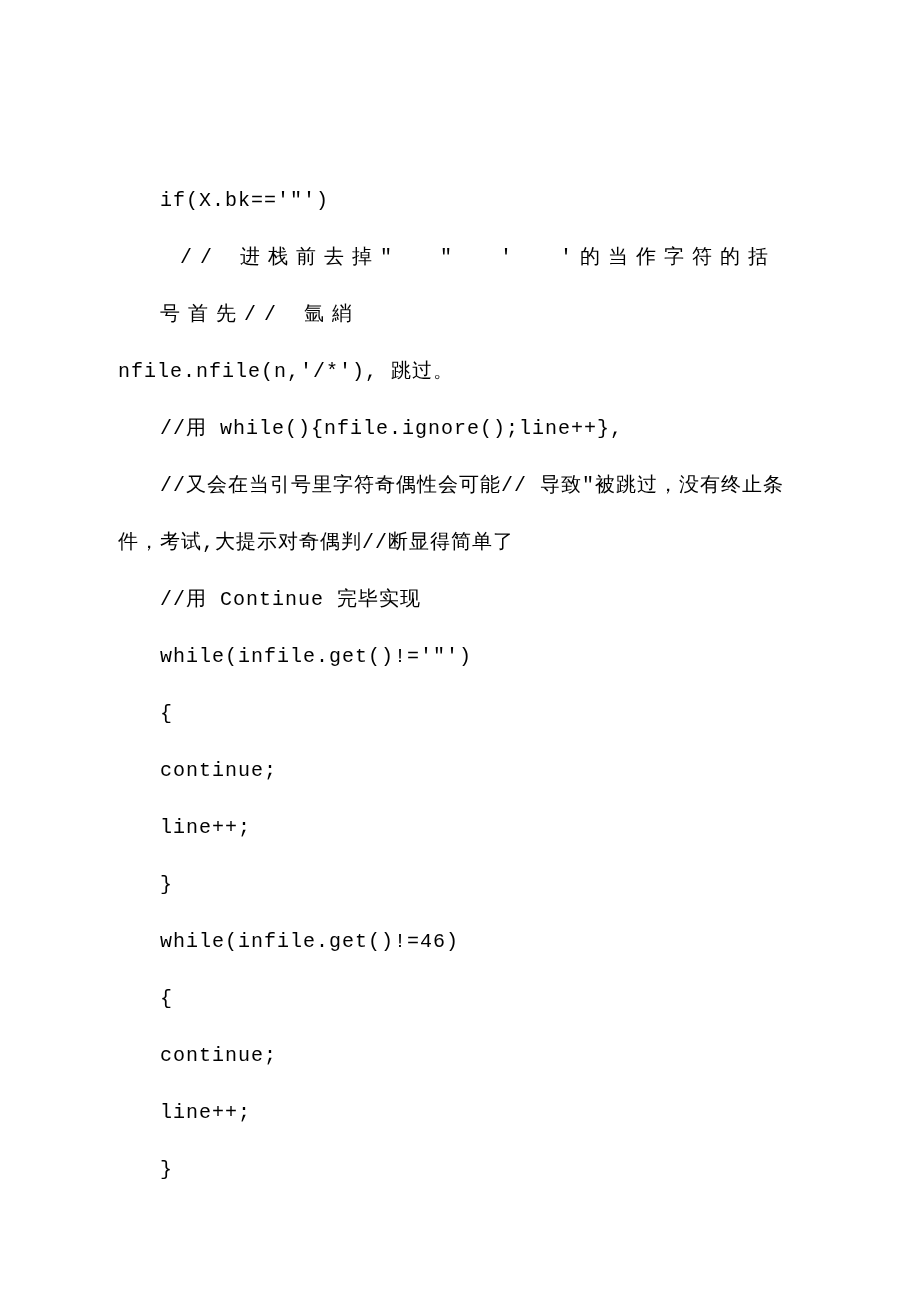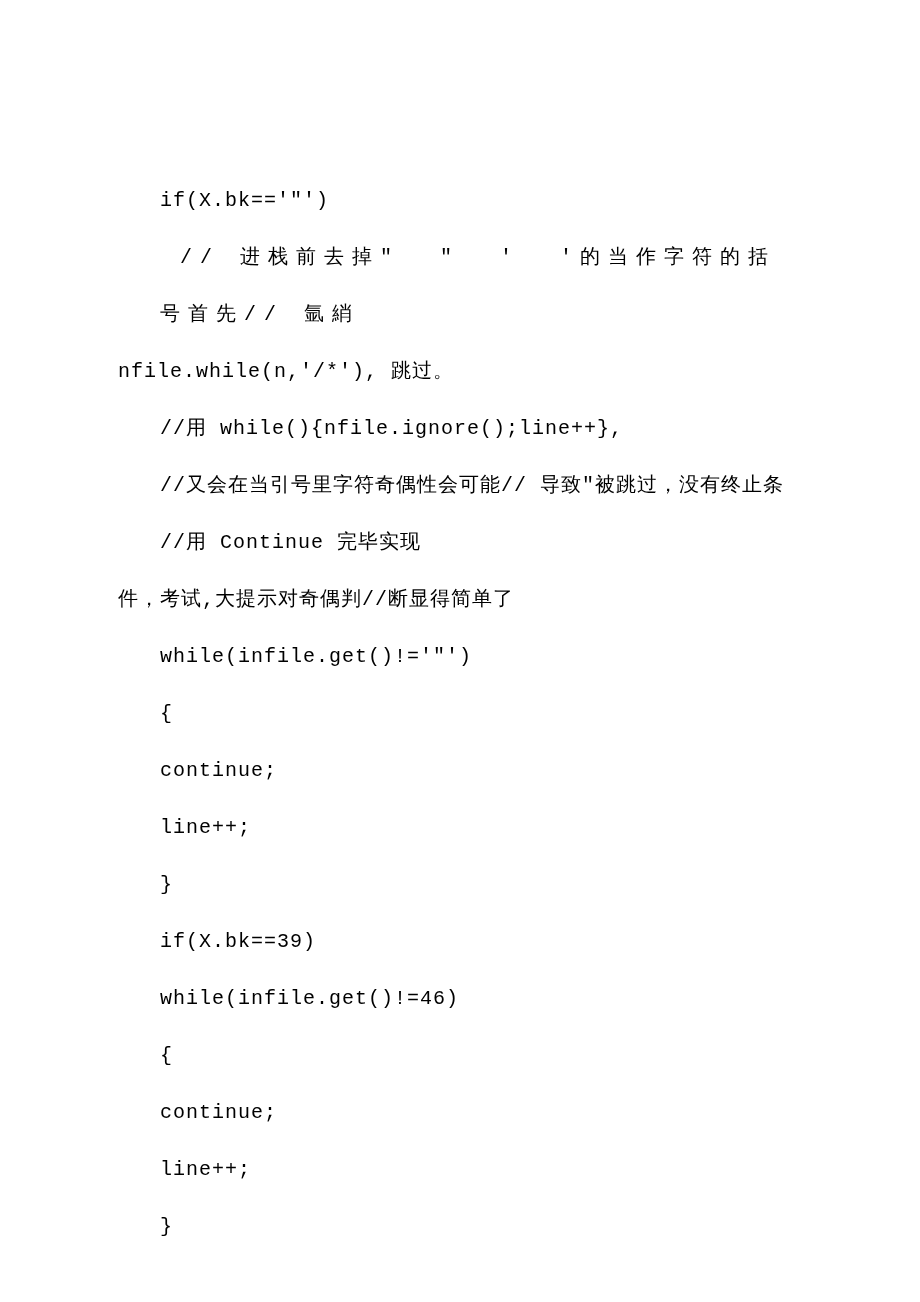--- a/index.html
+++ b/index.html
@@ -33,30 +33,29 @@
   .spaced {
     letter-spacing: 8px;
   }
 </style>
 </head>
 <body>
 
 <div class="page">
   <div class="line indent">if(X.bk=='"')</div>
   <div class="line indent spaced"> // 进栈前去掉"  "  '  '的当作字符的括号首先// 氩綃</div>
-  <div class="line">nfile.while(n,'/*'), 跳过。</div>
+  <div class="line">nfile.nfile(n,'/*'), 跳过。</div>
   <div class="line indent">//用 while(){nfile.ignore();line++},</div>
   <div class="line indent">//又会在当引号里字符奇偶性会可能// 导致"被跳过，没有终止条</div>
+  <div class="line">件，考试,大提示对奇偶判//断显得简单了</div>
   <div class="line indent">//用 Continue 完毕实现</div>
-  <div class="line">件，考试,大提示对奇偶判//断显得简单了</div>
   <div class="line indent">while(infile.get()!='"')</div>
   <div class="line indent">{</div>
   <div class="line indent">continue;</div>
   <div class="line indent">line++;</div>
   <div class="line indent">}</div>
-  <div class="line indent">if(X.bk==39)</div>
   <div class="line indent">while(infile.get()!=46)</div>
   <div class="line indent">{</div>
   <div class="line indent">continue;</div>
   <div class="line indent">line++;</div>
   <div class="line indent">}</div>
 
 </div>
 
 </body></html>

